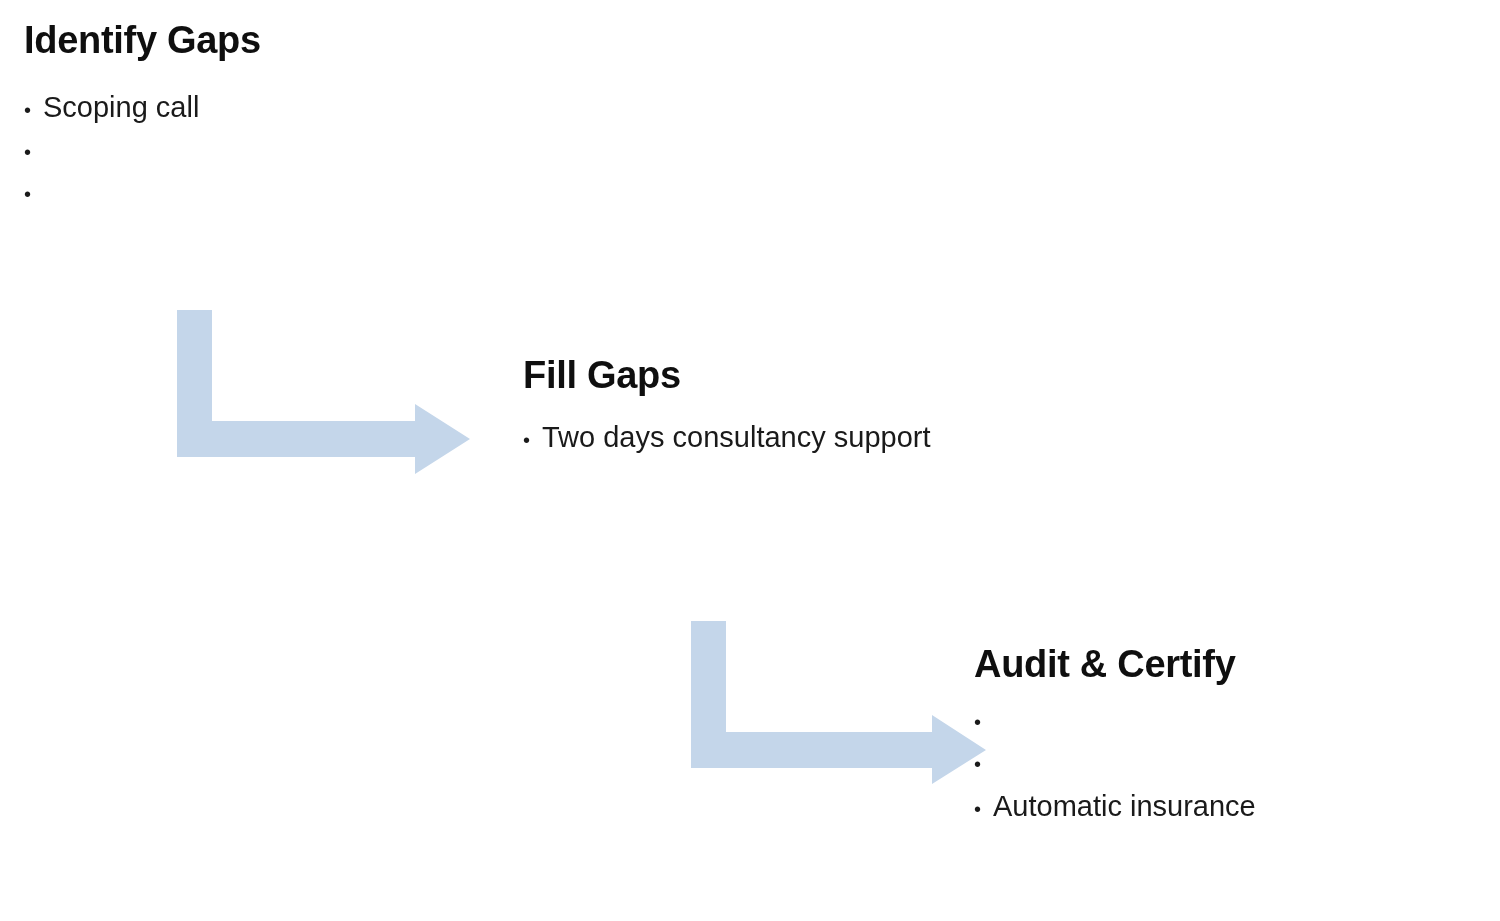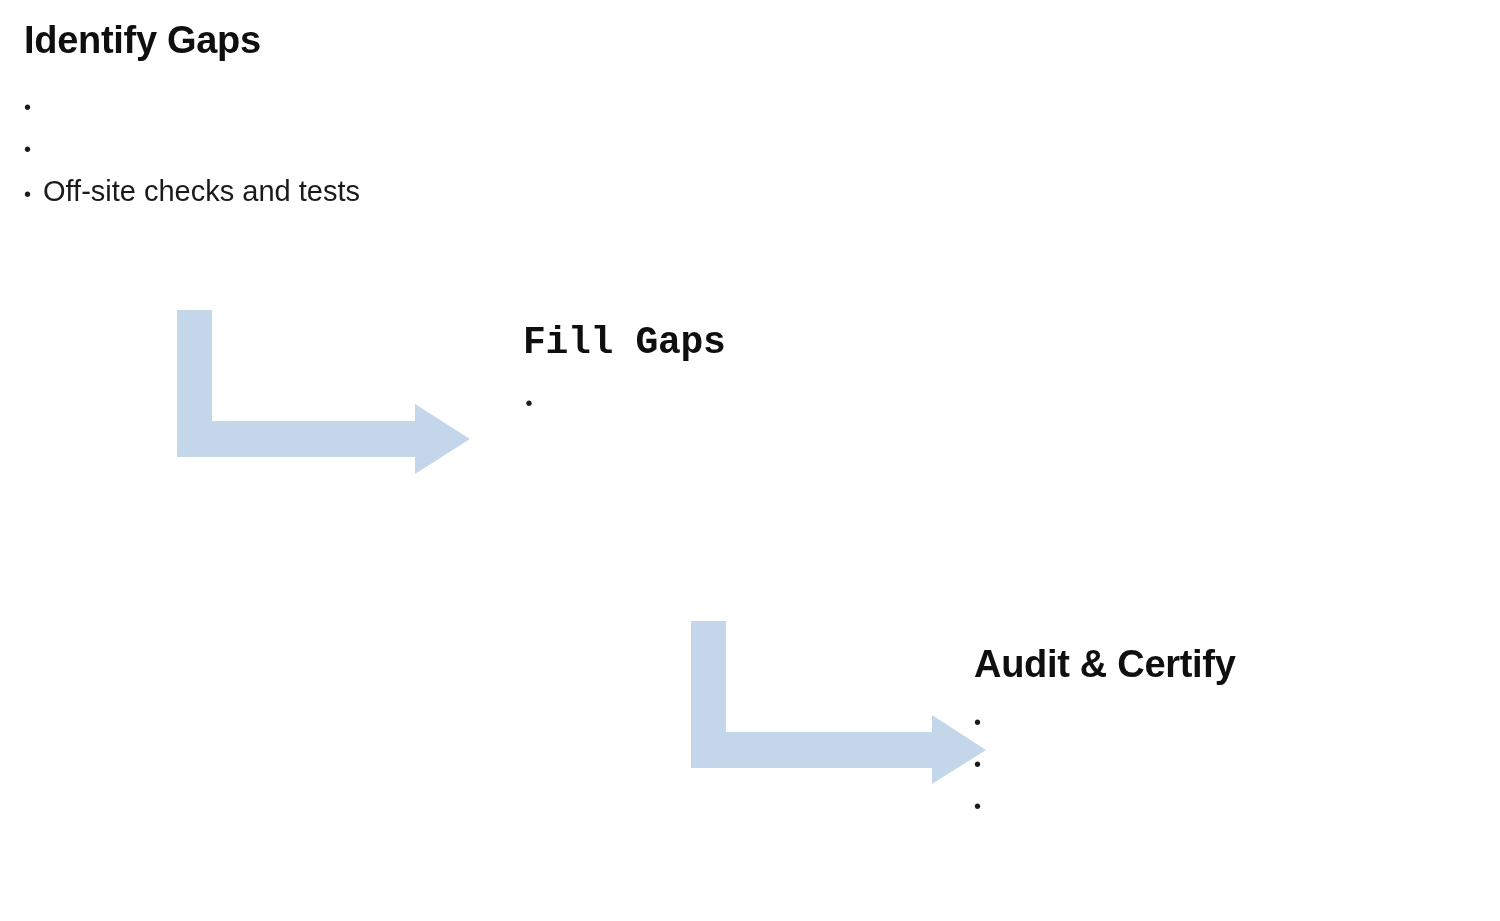--- a/index.html
+++ b/index.html
@@ -40,74 +40,76 @@
   }
   .dot {
     flex: 0 0 19px;
     width: 19px;
     font-size: 20px;
     line-height: 42px;
     color: #1a1a1a;
   }
   .step-1 { left: 24px;   top: 17px;  }
   .step-1 ul { margin-top: 23px; }
-  .step-2 { left: 523px;  top: 320px; font-family: Liberation Mono, monospace; }
+  .step-2 { left: 523px;  top: 352px; }
   .step-2 ul { margin-top: 18px; }
   .step-3 { left: 974px; top: 641px; }
   .step-3 ul { margin-top: 14px; }
   .arrow { position: absolute; display: block; }
   .arrow-1 { left: 177px; top: 310px; }
   .arrow-2 { left: 691px; top: 621px; }
 </style>
 </head>
 <body>
 
 <div class="canvas">
 
   <section class="step step-1">
     <h2>Identify Gaps</h2>
     <ul>
       <li>
         <span class="dot">•</span>
+        <span>Scoping call</span>
       </li>
       <li>
         <span class="dot">•</span>
       </li>
       <li>
         <span class="dot">•</span>
-        <span>Off-site checks and tests</span>
       </li>
     </ul>
   </section>
 
   <svg class="arrow arrow-1" width="293" height="164" viewBox="0 0 293 164" aria-hidden="true">
     <polygon points="0,0 35,0 35,111 238,111 238,94 293,129 238,164 238,147 0,147" fill="#c4d6ea"></polygon>
   </svg>
 
   <section class="step step-2">
     <h2>Fill Gaps</h2>
     <ul>
       <li>
         <span class="dot">•</span>
+        <span>Two days consultancy support</span>
       </li>
     </ul>
   </section>
 
   <svg class="arrow arrow-2" width="295" height="163" viewBox="0 0 295 163" aria-hidden="true">
     <polygon points="0,0 35,0 35,111 241,111 241,94 295,129 241,163 241,147 0,147" fill="#c4d6ea"></polygon>
   </svg>
 
   <section class="step step-3">
     <h2>Audit &amp; Certify</h2>
     <ul>
       <li>
         <span class="dot">•</span>
       </li>
       <li>
         <span class="dot">•</span>
       </li>
       <li>
         <span class="dot">•</span>
+        <span>Automatic insurance</span>
       </li>
     </ul>
   </section>
 
 </div>
 
 </body></html>

